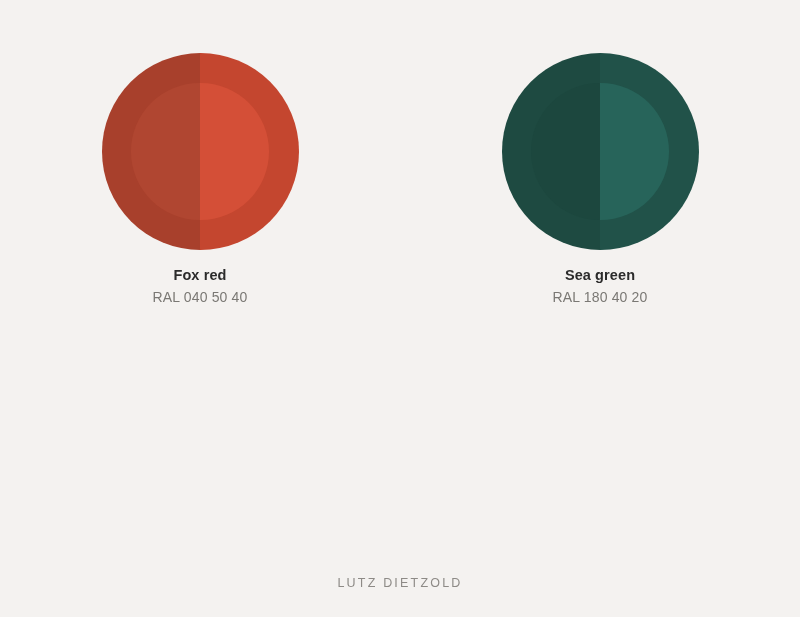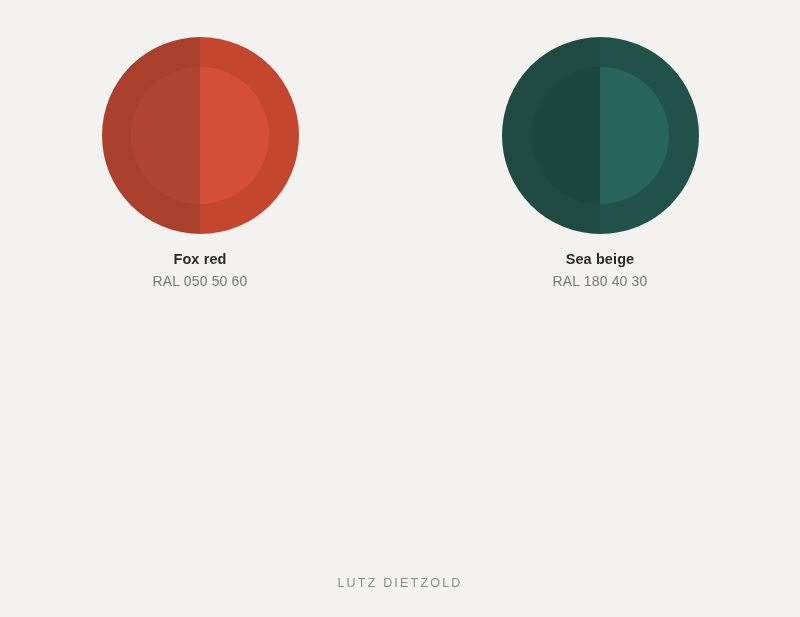--- a/index.html
+++ b/index.html
@@ -19,21 +19,21 @@
   #palette-board {
     width: 800px;
     height: 617px;
     position: relative;
     box-sizing: border-box;
   }
 
   .swatch-grid {
     position: absolute;
     left: 0;
-    top: 0;
+    top: 16px;
     width: 800px;
     height: 560px;
     display: grid;
     grid-template-columns: 400px 400px;
     grid-template-rows: 280px 280px;
   }
 
   .swatch-cell {
     position: relative;
     display: flex;
@@ -131,37 +131,37 @@
       <div class="swatch-disc">
         <div class="disc-half left" style="background-color: rgb(168, 64, 44);"></div>
         <div class="disc-half right" style="background-color: rgb(196, 70, 47);"></div>
         <div class="disc-inner">
           <div class="inner-half left" style="background-color: rgb(176, 70, 49);"></div>
           <div class="inner-half right" style="background-color: rgb(212, 79, 55);"></div>
         </div>
       </div>
       <div class="swatch-caption">
         <span class="swatch-name">Fox red</span>
-        <span class="swatch-code">RAL 050 50 60</span>
+        <span class="swatch-code">RAL 040 50 40</span>
       </div>
     </div>
 
 
     <div class="swatch-cell">
       <div class="swatch-disc">
         <div class="disc-half left" style="background-color: rgb(30, 74, 65);"></div>
         <div class="disc-half right" style="background-color: rgb(33, 82, 73);"></div>
         <div class="disc-inner">
           <div class="inner-half left" style="background-color: rgb(28, 71, 62);"></div>
           <div class="inner-half right" style="background-color: rgb(39, 100, 90);"></div>
         </div>
       </div>
       <div class="swatch-caption">
-        <span class="swatch-name">Sea beige</span>
-        <span class="swatch-code">RAL 180 40 30</span>
+        <span class="swatch-name">Sea green</span>
+        <span class="swatch-code">RAL 180 40 20</span>
       </div>
     </div>
 
 
   </div>
 
   <div class="board-footer">
     <span class="footer-credit" style="color: rgb(141, 138, 134);">LUTZ DIETZOLD</span>
   </div>
 

